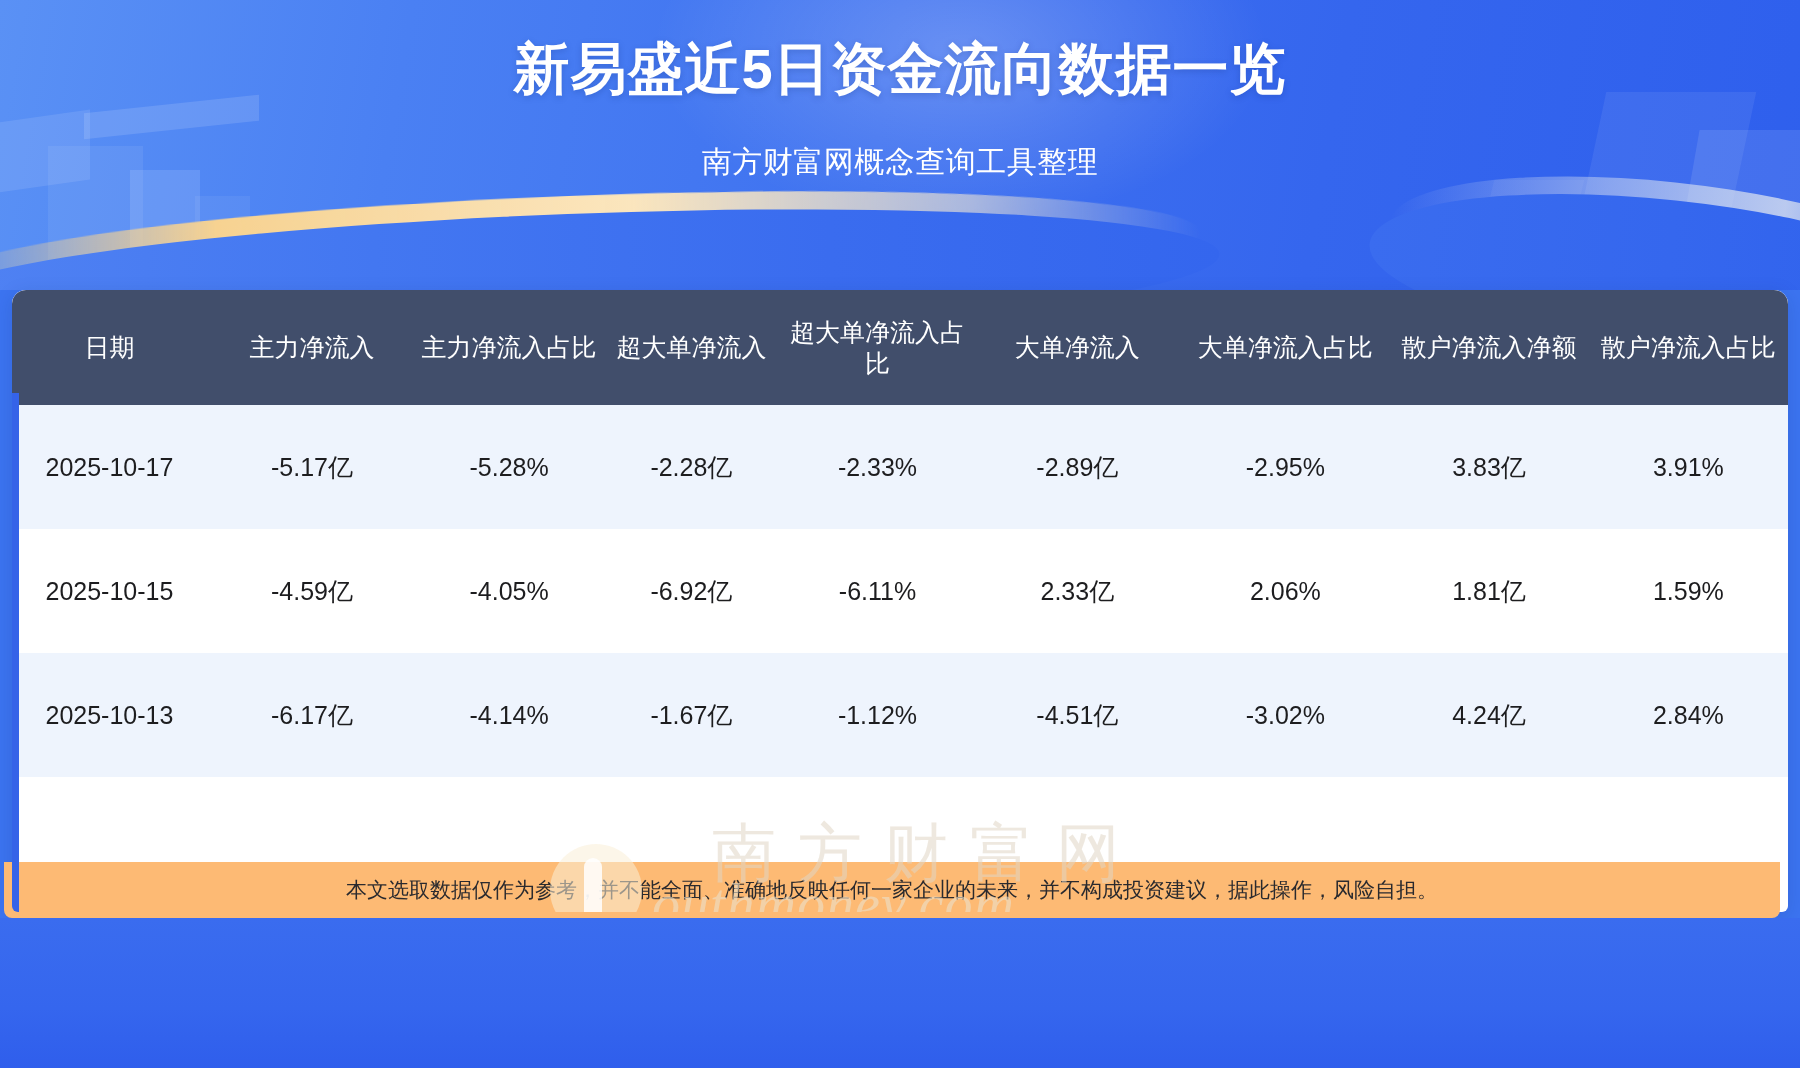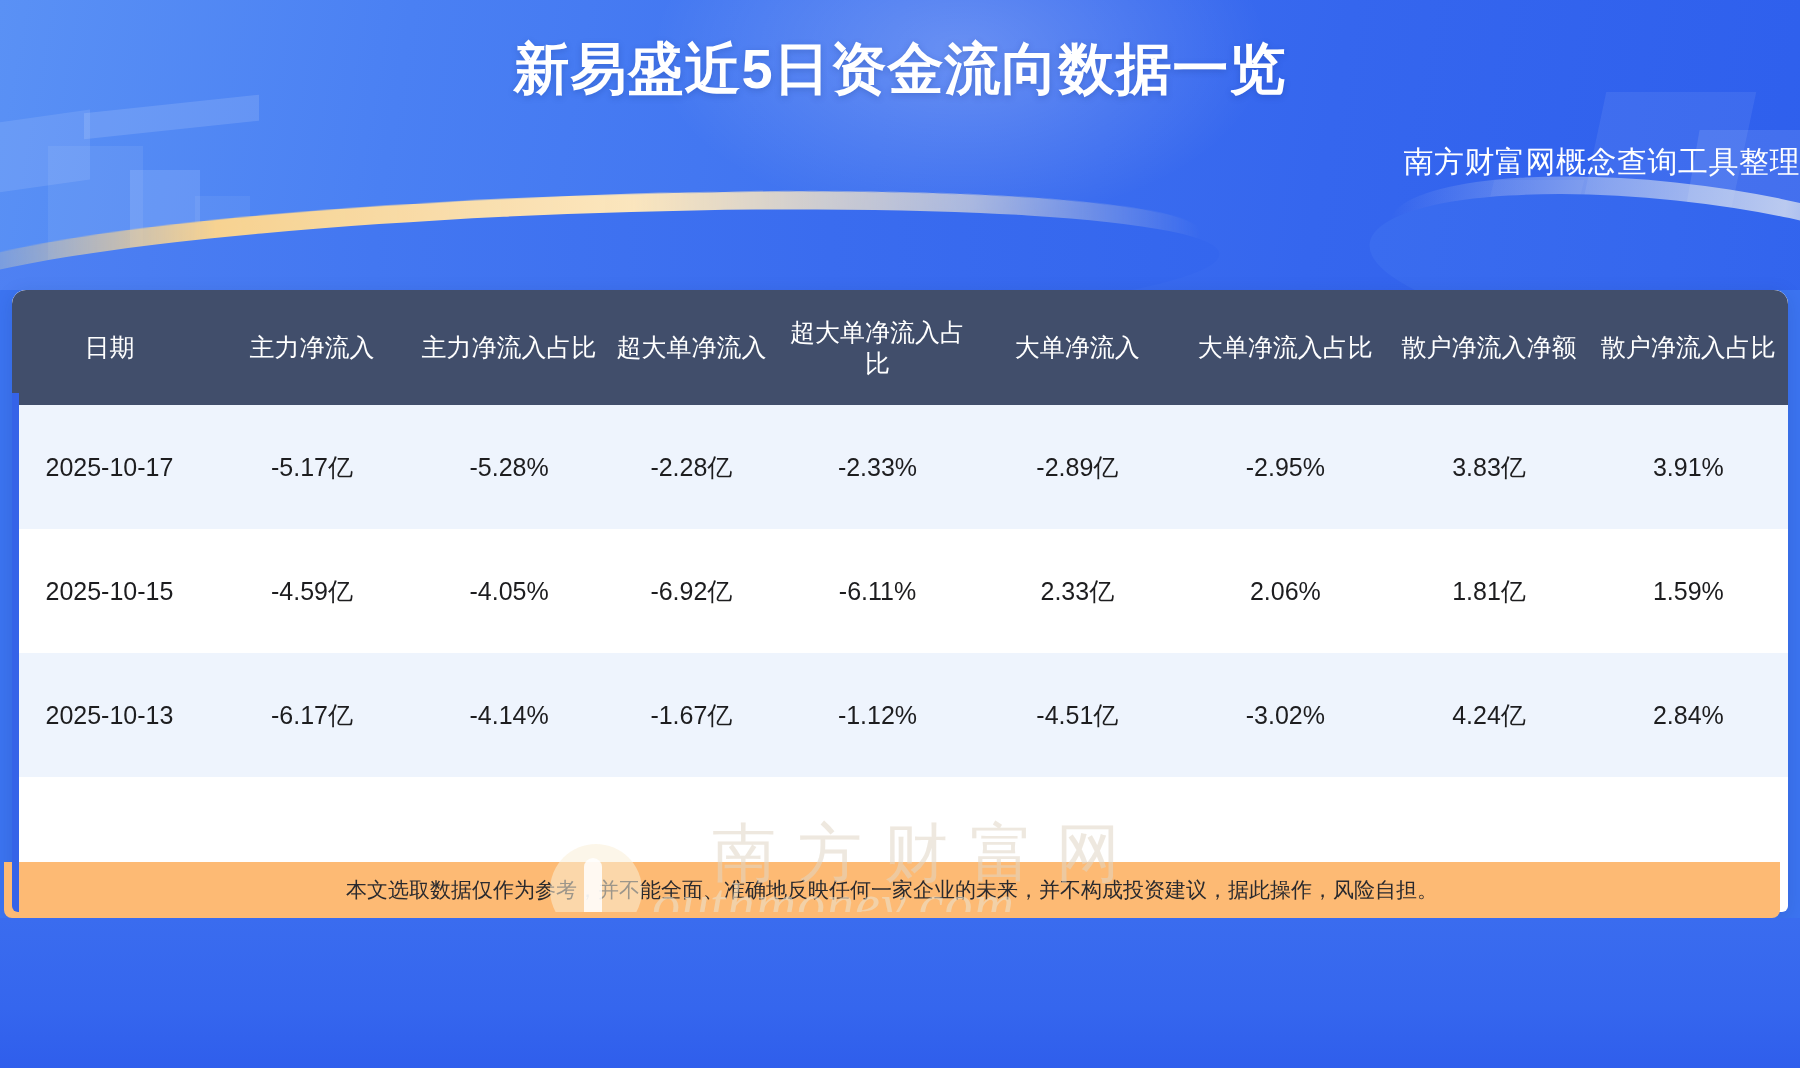--- a/index.html
+++ b/index.html
@@ -105,21 +105,21 @@
     font-size: 56px;
     font-weight: bold;
     letter-spacing: 1px;
     text-shadow: 0 2px 6px rgba(20,50,130,0.25);
     white-space: nowrap;
   }
   .subtitle {
     position: absolute;
     left: 0; top: 142px;
     width: 1800px;
-    text-align: right;
+    text-align: center;
     color: #ffffff;
     font-size: 30px;
     font-weight: normal;
     letter-spacing: 0.5px;
     white-space: nowrap;
   }
 
   
   .card {
     position: absolute;

